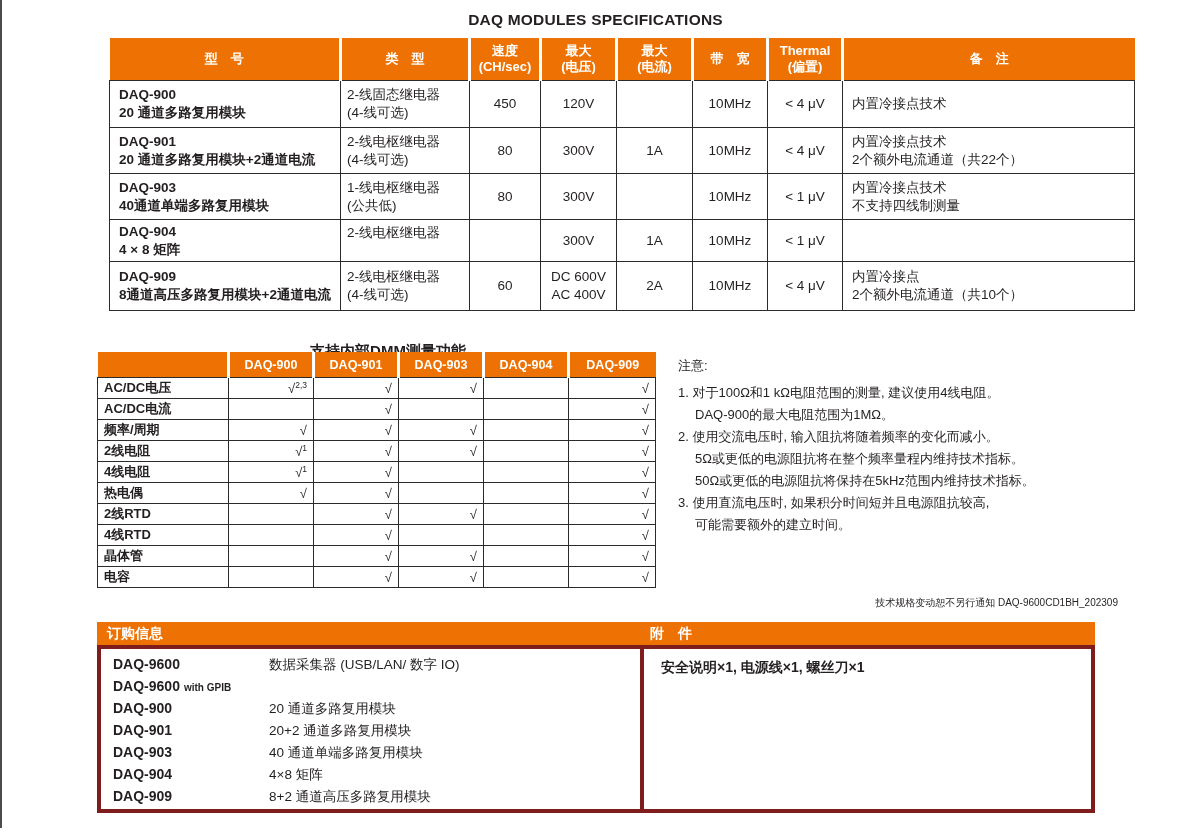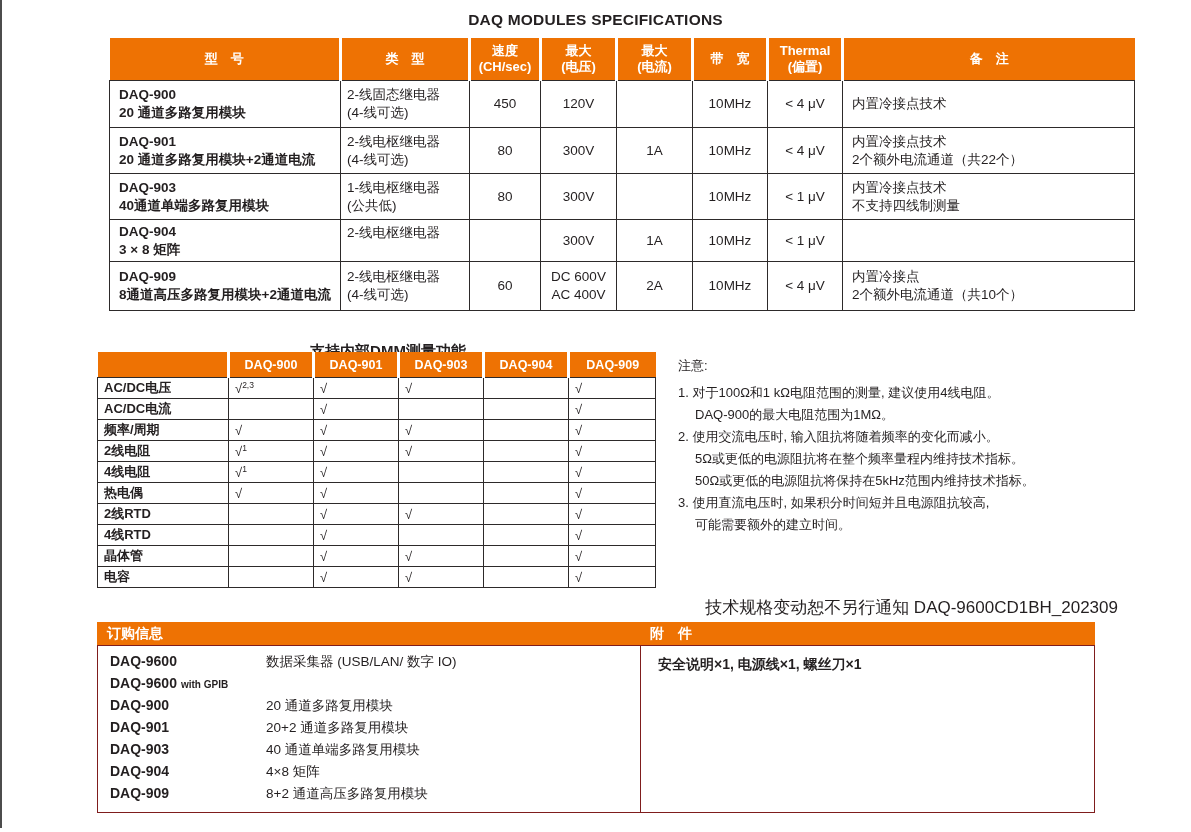--- a/index.html
+++ b/index.html
@@ -29,36 +29,36 @@
   
   .dmm-title { position:absolute; left:109px; top:330px; width:558px; text-align:center;
     font-size:15px; font-weight:bold;margin-top:12px; }
   .dmm-table { position:absolute; left:97px; top:352px; width:558px; }
   .dmm-table th { background:var(--accent); color:#fff; font-size:12.5px; font-weight:bold;
     height:25px; text-align:center; vertical-align:middle; padding:0; }
   .dmm-table th + th { border-left:3px solid #fff; }
   .dmm-table td { border:1px solid #2d2a2a; height:20px; font-size:13px; vertical-align:middle;
     padding:0 6px; background:#fff;margin-left:48px; }
   .dmm-table td.lab { font-weight:bold; }
-  .dmm-table td.chk { text-align:left; }
+  .dmm-table td.chk { text-align:right; }
   .dmm-table sup { font-size:8.5px; font-weight:normal; }
 
   
   .notes { position:absolute; left:678px; top:355px; width:480px; font-size:13px; line-height:22px; }
   .notes .head { margin-bottom:5px; }
   .notes .ind { padding-left:17px; }
 
   .footer-note { position:absolute; top:596px; left:598px; width:520px; text-align:right;
-    font-size:17px; }
+    font-size:10px; }
 
   
   .panel { position:absolute; top:622px; }
   .panel-bar { height:23px; background:var(--accent); color:#fff; font-weight:bold;
     font-size:14px; line-height:23px; padding-left:10px; }
-  .panel-body { border:1px solid #7f1d1d; background:#fff; box-sizing:border-box; height:168px; }
+  .panel-body { border:4px solid #7f1d1d; background:#fff; box-sizing:border-box; height:168px; }
   #ordering { left:97px; width:548px; }
   #ordering .panel-body { padding-top:7px; }
   .ord-row { display:flex; align-items:baseline; height:22px; padding-left:12px; font-size:13.5px; }
   .ord-model { flex:none; width:156px; font-weight:bold; font-size:14px; white-space:nowrap; }
   .ord-suffix { font-weight:bold; font-size:10px; margin-left:4px; }
   #accessories { left:640px; width:455px; }
   #accessories .panel-body { padding:10px 0 0 17px; font-size:14px; font-weight:600; }
 </style>
 </head>
 <body>
@@ -173,21 +173,21 @@
       <td class="c">10MHz</td>
       <td class="c">&lt; 1 μV</td>
       <td class="rem">
           <div>内置冷接点技术</div>
           <div>不支持四线制测量</div>
         </td>
     </tr>
     <tr style="height:42px">
       <td class="model">
           <div>DAQ-904</div>
-          <div>3 × 8 矩阵</div>
+          <div>4 × 8 矩阵</div>
         </td>
       <td style="vertical-align:top;padding-top:4px">
           <div>2-线电枢继电器</div>
           <div></div>
         </td>
       <td class="c"></td>
       <td class="c">
           <div>300V</div>
           <div></div>
         </td>

